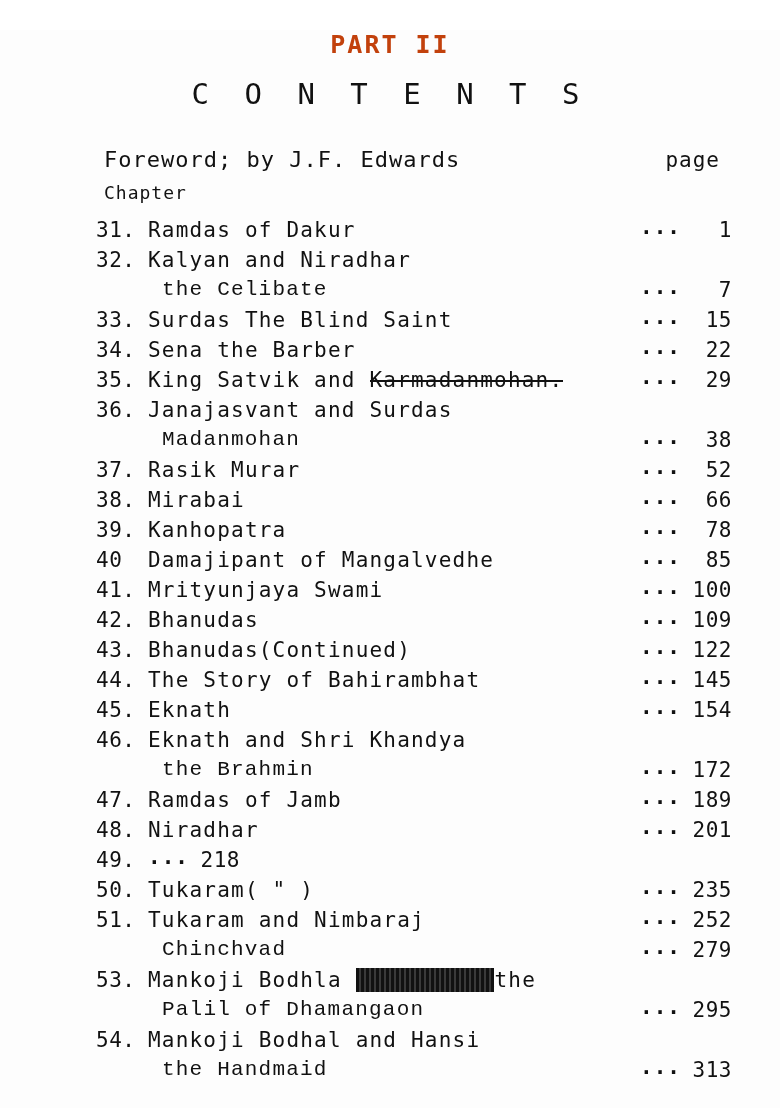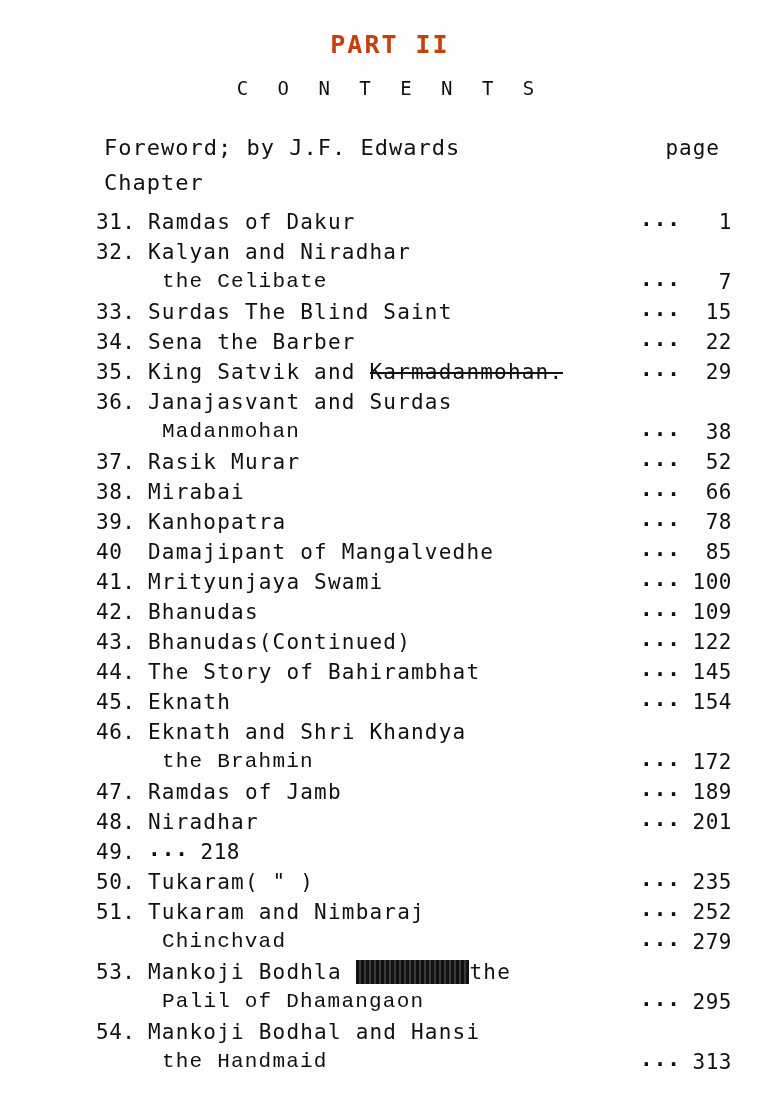--- a/index.html
+++ b/index.html
@@ -23,21 +23,21 @@
   .part-title {
     text-align: center;
     font-size: 25px;
     letter-spacing: 2px;
     font-weight: bold;
     margin-top: 30px;
     color: #c2410c;
   }
   .contents-title {
     text-align: center;
-    font-size: 19px;
+    font-size: 29px;
     letter-spacing: 9px;
     margin-top: 18px;
     color: #111;
   }
   .foreword-row {
     display: flex;
     align-items: baseline;
     margin-top: 36px;
     padding-left: 104px;
     padding-right: 60px;
@@ -50,21 +50,21 @@
     flex: 0 0 auto;
   }
   .page-word {
     margin-left: auto;
     font-size: 21px;
     letter-spacing: 1px;
     color: #111;
   }
   .chapter-word {
     padding-left: 104px;
-    font-size: 22px;
+    font-size: 18px;
     letter-spacing: 1px;
     margin-top: 10px;
     color: #111;
   }
   .toc {
     margin-top: 12px;
     padding-left: 96px;
     padding-right: 48px;
   }
   .entry {
@@ -127,20 +127,21 @@
     left: 0;
     right: 0;
     top: 52%;
     border-top: 2px solid #111;
   }
   .xout {
     background: #fca5a5;
     color: #111;
     letter-spacing: 0px;
     position: relative;
+    padding-left: 25px;
   }
   .xout::after {
     content: "";
     position: absolute;
     left: 0; right: 0; top: 0; bottom: 0;
     background: repeating-linear-gradient(90deg, #111 0 3px, #3a3a3a 3px 5px);
   }
 </style>
 </head>
 <body>

